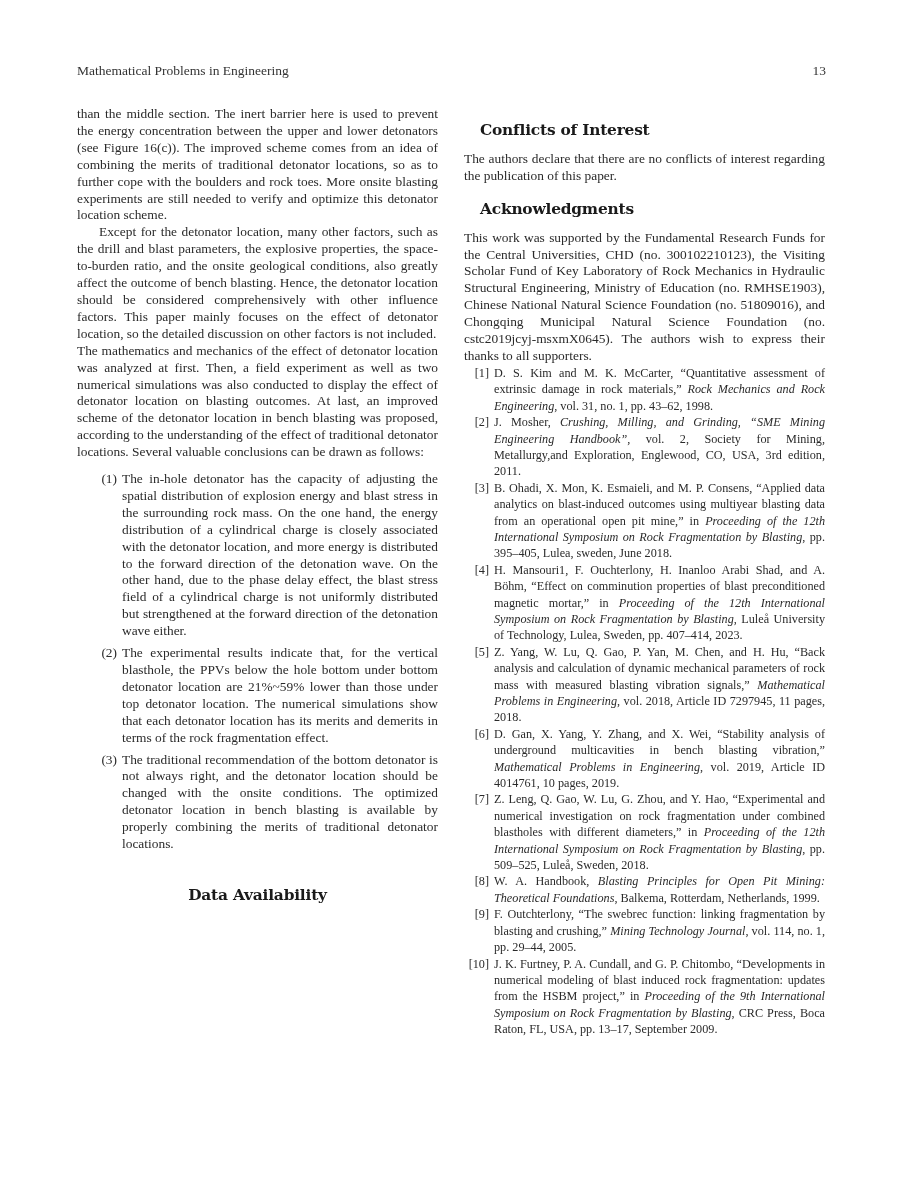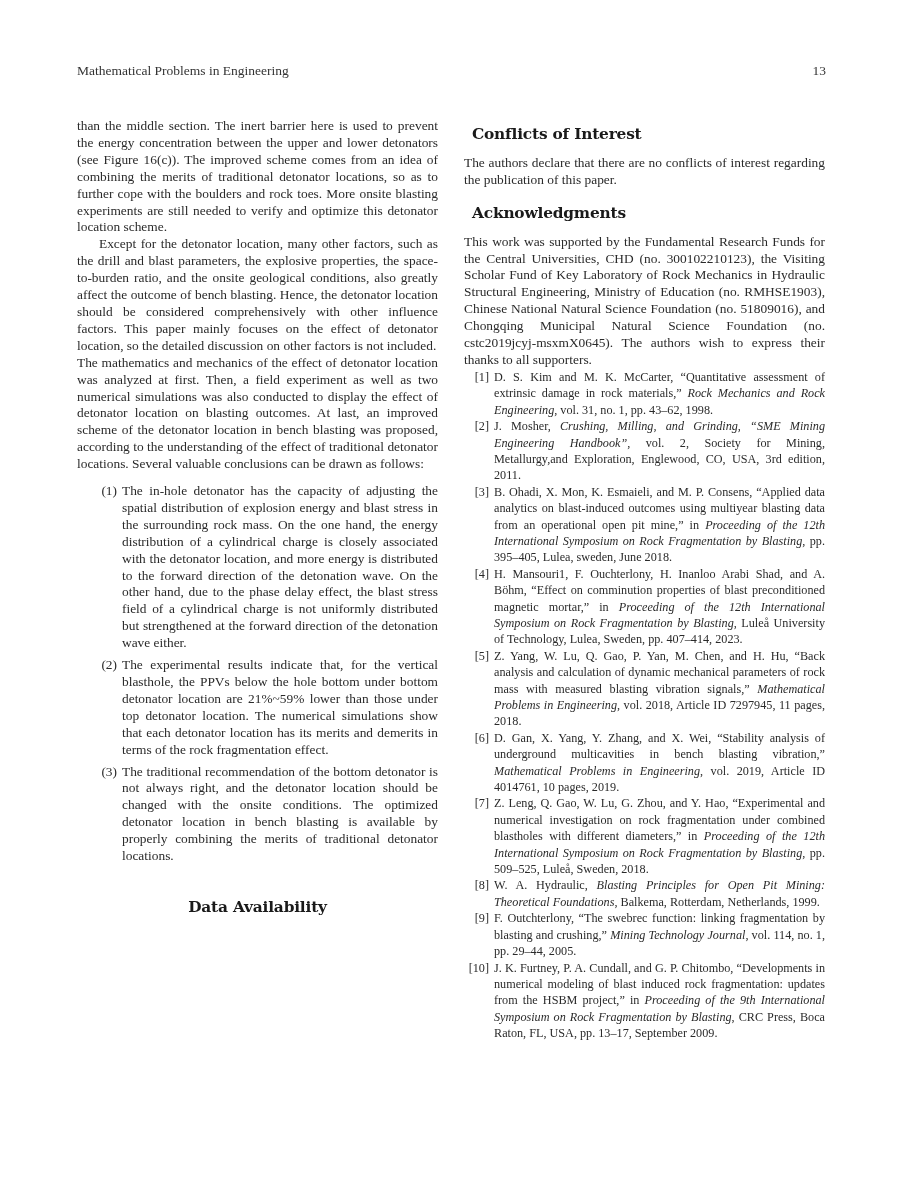--- a/index.html
+++ b/index.html
@@ -6,29 +6,29 @@
   body {
     width: 900px; height: 1200px; position: relative; overflow: hidden;
     font-family: "Liberation Serif", "DejaVu Serif", serif;
     color: #2a2a2a;
   }
   .running-head {
     position: absolute; top: 63px; left: 77px; width: 749px;
     font-size: 13.5px; color: #333;
     display: flex; justify-content: space-between;
   }
-  .col { position: absolute; top: 118px; width: 361px; font-size: 13.4px; line-height: 16.9px; }
+  .col { position: absolute; top: 106px; width: 361px; font-size: 13.4px; line-height: 16.9px; }
   .col-left { left: 77px; }
   .col-right { left: 464px; }
   p { margin: 0; text-align: justify; hyphens: manual; }
   p.indent { text-indent: 22px; }
   h2 {
     font-family: "DejaVu Serif", "Liberation Serif", serif;
     font-weight: bold; font-size: 15.4px; color: #1a1a1a;
-    margin: 8px; letter-spacing: -0.2px;
+    margin: 16px; letter-spacing: -0.2px;
   }
   .col-left h2.conclusions { margin-top: 32px; margin-bottom: 14px; }
   .col-left h2.data-avail { margin-top: 34px; margin-bottom: 12px; text-align: center; }
   .col-right h2 { margin-bottom: 12px; }
   .col-right h2.ack { margin-top: 16px; }
   .col-right h2.refs { margin-top: 20px; margin-bottom: 10px; }
   ol.conc-list { list-style: none; margin: 10px 0 0 0; padding: 0; }
   ol.conc-list li { display: flex; margin-bottom: 5px; }
   ol.conc-list .num { width: 45px; flex: none; text-align: right; padding-right: 5px; box-sizing: border-box; }
   ol.conc-list .txt { flex: 1; text-align: justify; }
@@ -100,21 +100,21 @@
     <li>
         <span class="num">[6]</span>
         <span class="txt"><span>D. Gan, X. Yang, Y. Zhang, and X. Wei, “Stability analysis of underground multicavities in bench blasting vibration,” </span><i>Mathematical Problems in Engineering</i><span>, vol. 2019, Article ID 4014761, 10 pages, 2019.</span></span>
       </li>
     <li>
         <span class="num">[7]</span>
         <span class="txt"><span>Z. Leng, Q. Gao, W. Lu, G. Zhou, and Y. Hao, “Experimental and numerical investigation on rock fragmentation under combined blastholes with different diameters,” in </span><i>Proceeding of the 12th International Symposium on Rock Fragmentation by Blasting</i><span>, pp. 509–525, Luleå, Sweden, 2018.</span></span>
       </li>
     <li>
         <span class="num">[8]</span>
-        <span class="txt"><span>W. A. Hydraulic, </span><i>Blasting Principles for Open Pit Mining: Theoretical Foundations</i><span>, Balkema, Rotterdam, Netherlands, 1999.</span></span>
+        <span class="txt"><span>W. A. Handbook, </span><i>Blasting Principles for Open Pit Mining: Theoretical Foundations</i><span>, Balkema, Rotterdam, Netherlands, 1999.</span></span>
       </li>
     <li>
         <span class="num">[9]</span>
         <span class="txt"><span>F. Outchterlony, “The swebrec function: linking fragmentation by blasting and crushing,” </span><i>Mining Technology Journal</i><span>, vol. 114, no. 1, pp. 29–44, 2005.</span></span>
       </li>
     <li>
         <span class="num">[10]</span>
         <span class="txt"><span>J. K. Furtney, P. A. Cundall, and G. P. Chitombo, “Developments in numerical modeling of blast induced rock fragmentation: updates from the HSBM project,” in </span><i>Proceeding of the 9th International Symposium on Rock Fragmentation by Blasting</i><span>, CRC Press, Boca Raton, FL, USA, pp. 13–17, September 2009.</span></span>
       </li>
   </ol>

